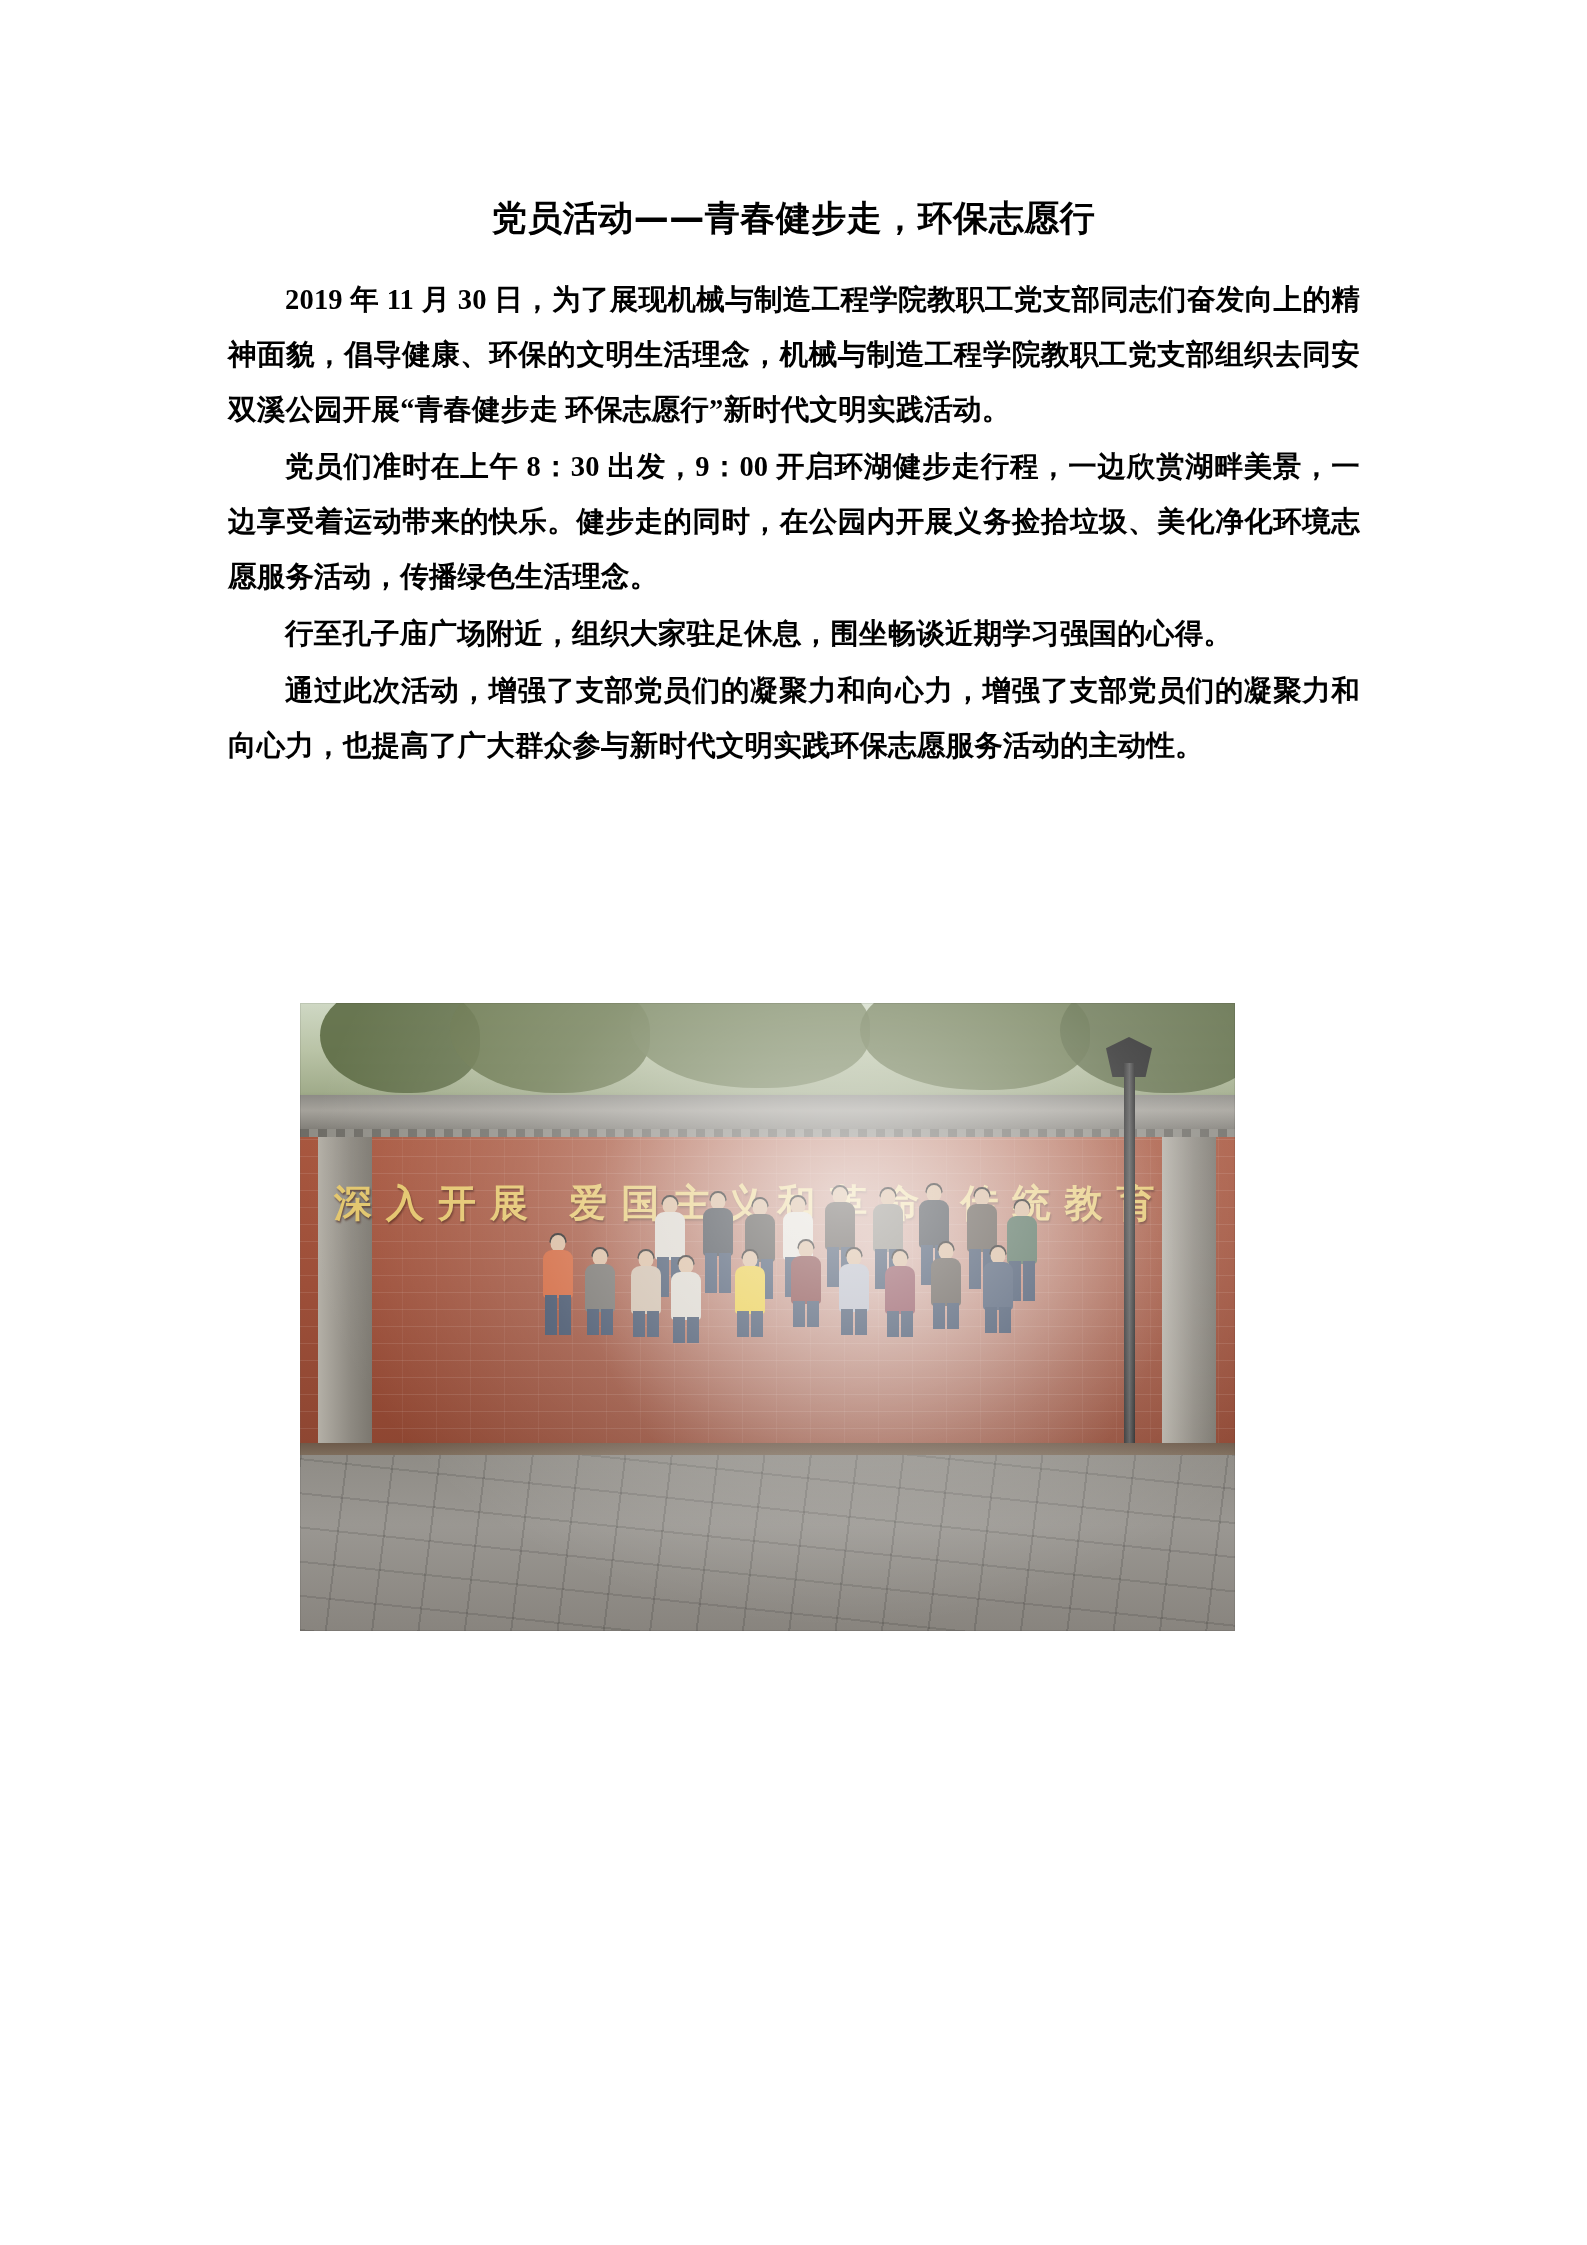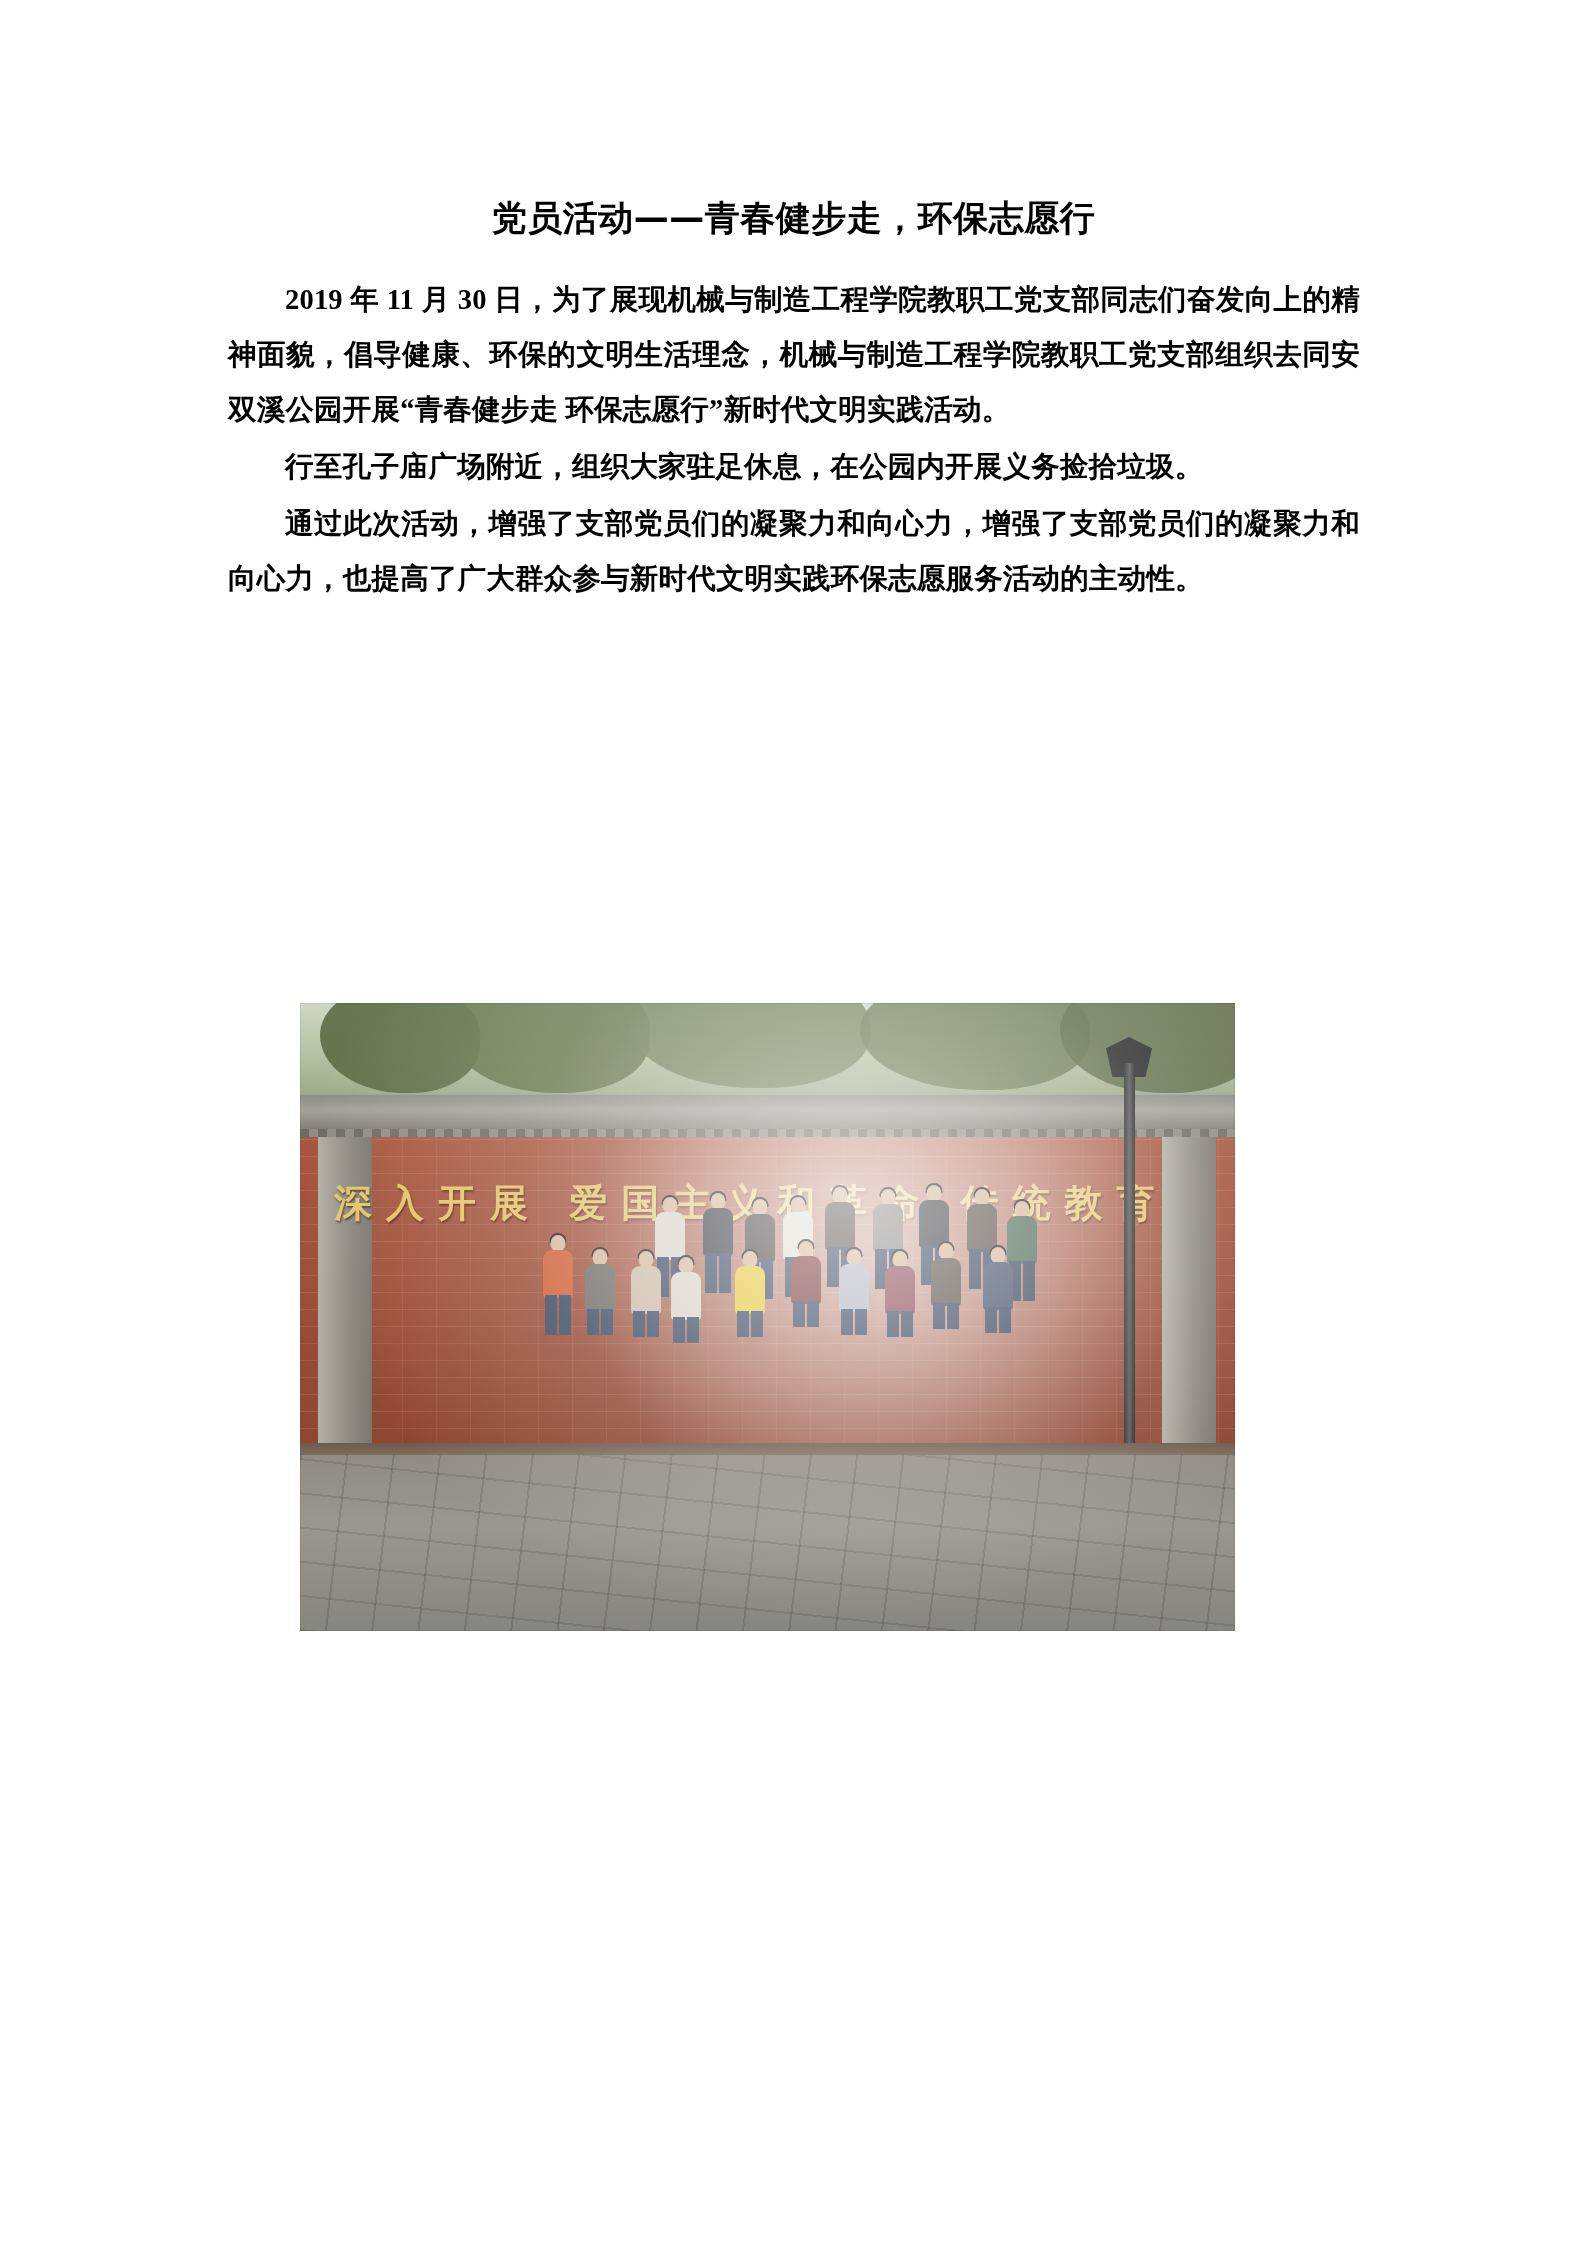--- a/index.html
+++ b/index.html
@@ -191,21 +191,22 @@
 </style>
 </head>
 <body>
 
 <div class="page">
 
   <h1 class="doc-title">党员活动——青春健步走，环保志愿行</h1>
 
   <div class="body-block">
     <p class="para">2019 年 11 月 30 日，为了展现机械与制造工程学院教职工党支部同志们奋发向上的精神面貌，倡导健康、环保的文明生活理念，机械与制造工程学院教职工党支部组织去同安双溪公园开展“青春健步走 环保志愿行”新时代文明实践活动。</p>
-    <p class="para">行至孔子庙广场附近，组织大家驻足休息，在公园内开展义务捡拾垃圾。</p>
+    <p class="para">党员们准时在上午 8：30 出发，9：00 开启环湖健步走行程，一边欣赏湖畔美景，一边享受着运动带来的快乐。健步走的同时，在公园内开展义务捡拾垃圾、美化净化环境志愿服务活动，传播绿色生活理念。</p>
+    <p class="para">行至孔子庙广场附近，组织大家驻足休息，围坐畅谈近期学习强国的心得。</p>
     <p class="para">通过此次活动，增强了支部党员们的凝聚力和向心力，增强了支部党员们的凝聚力和向心力，也提高了广大群众参与新时代文明实践环保志愿服务活动的主动性。</p>
   </div>
 
   <div class="photo-wrap">
     <div class="photo">
 
       <div class="sky"></div>
       <div class="tree t1"></div>
       <div class="tree t2"></div>
       <div class="tree t3"></div>

